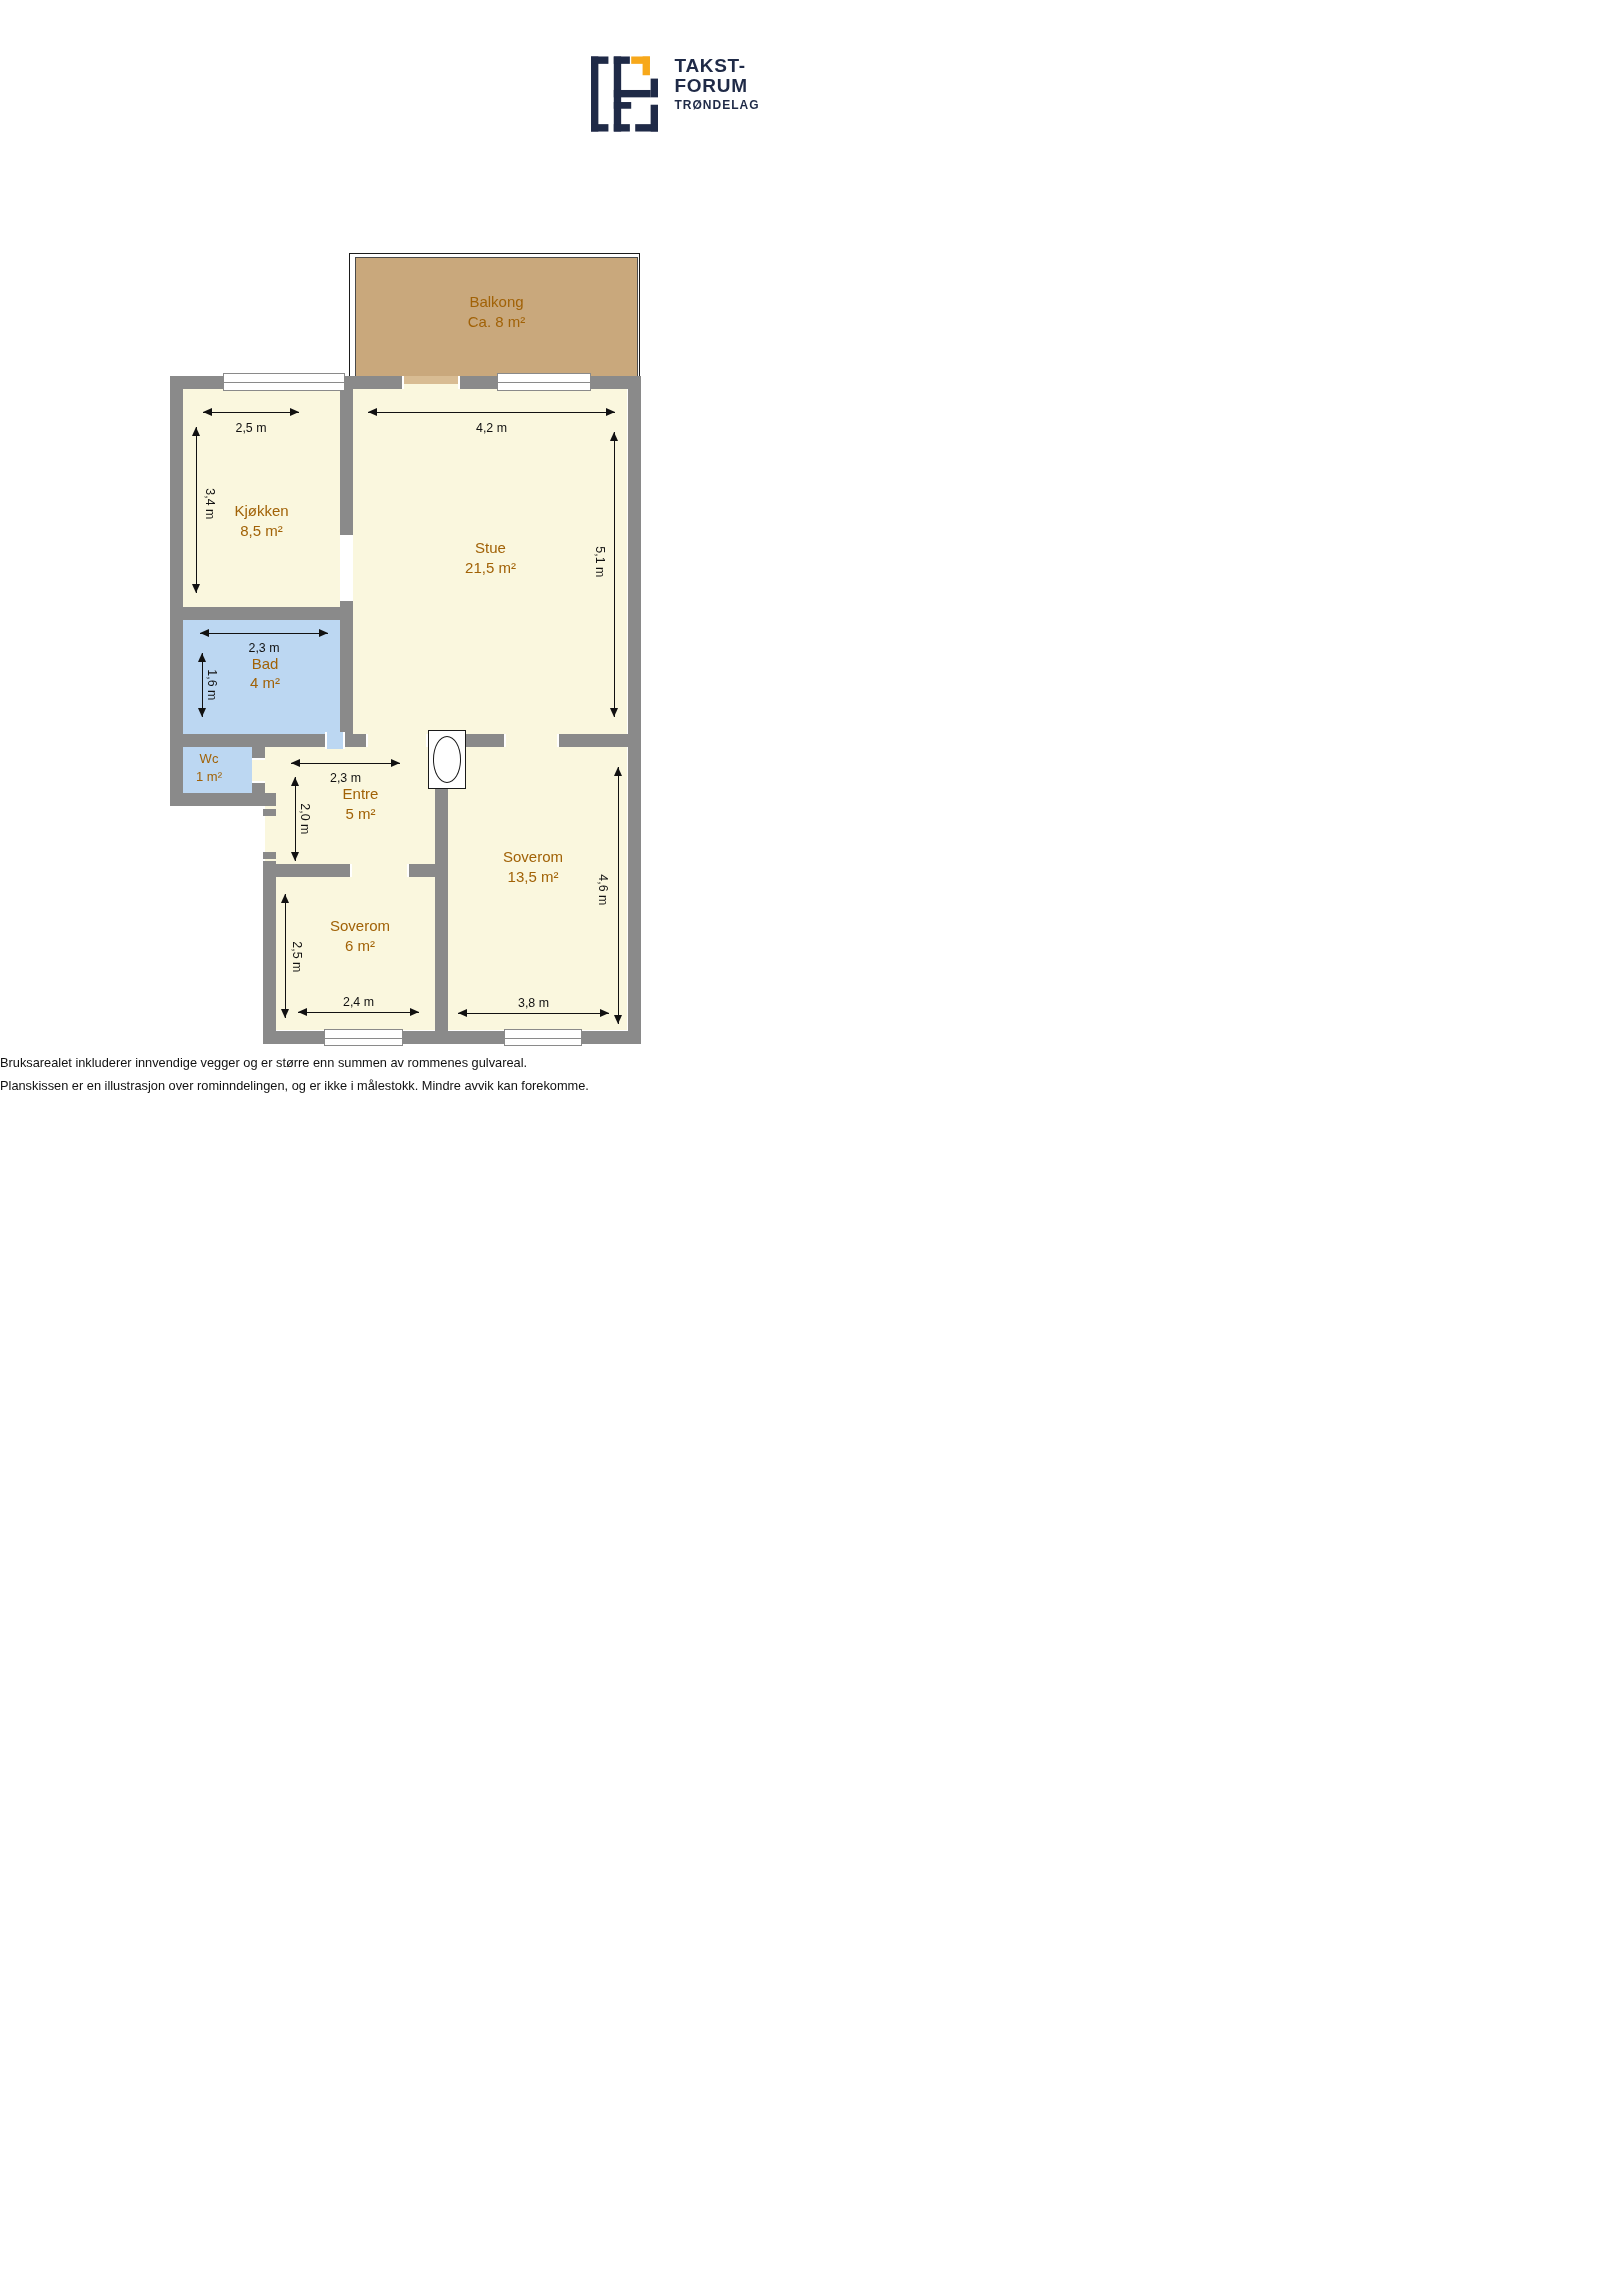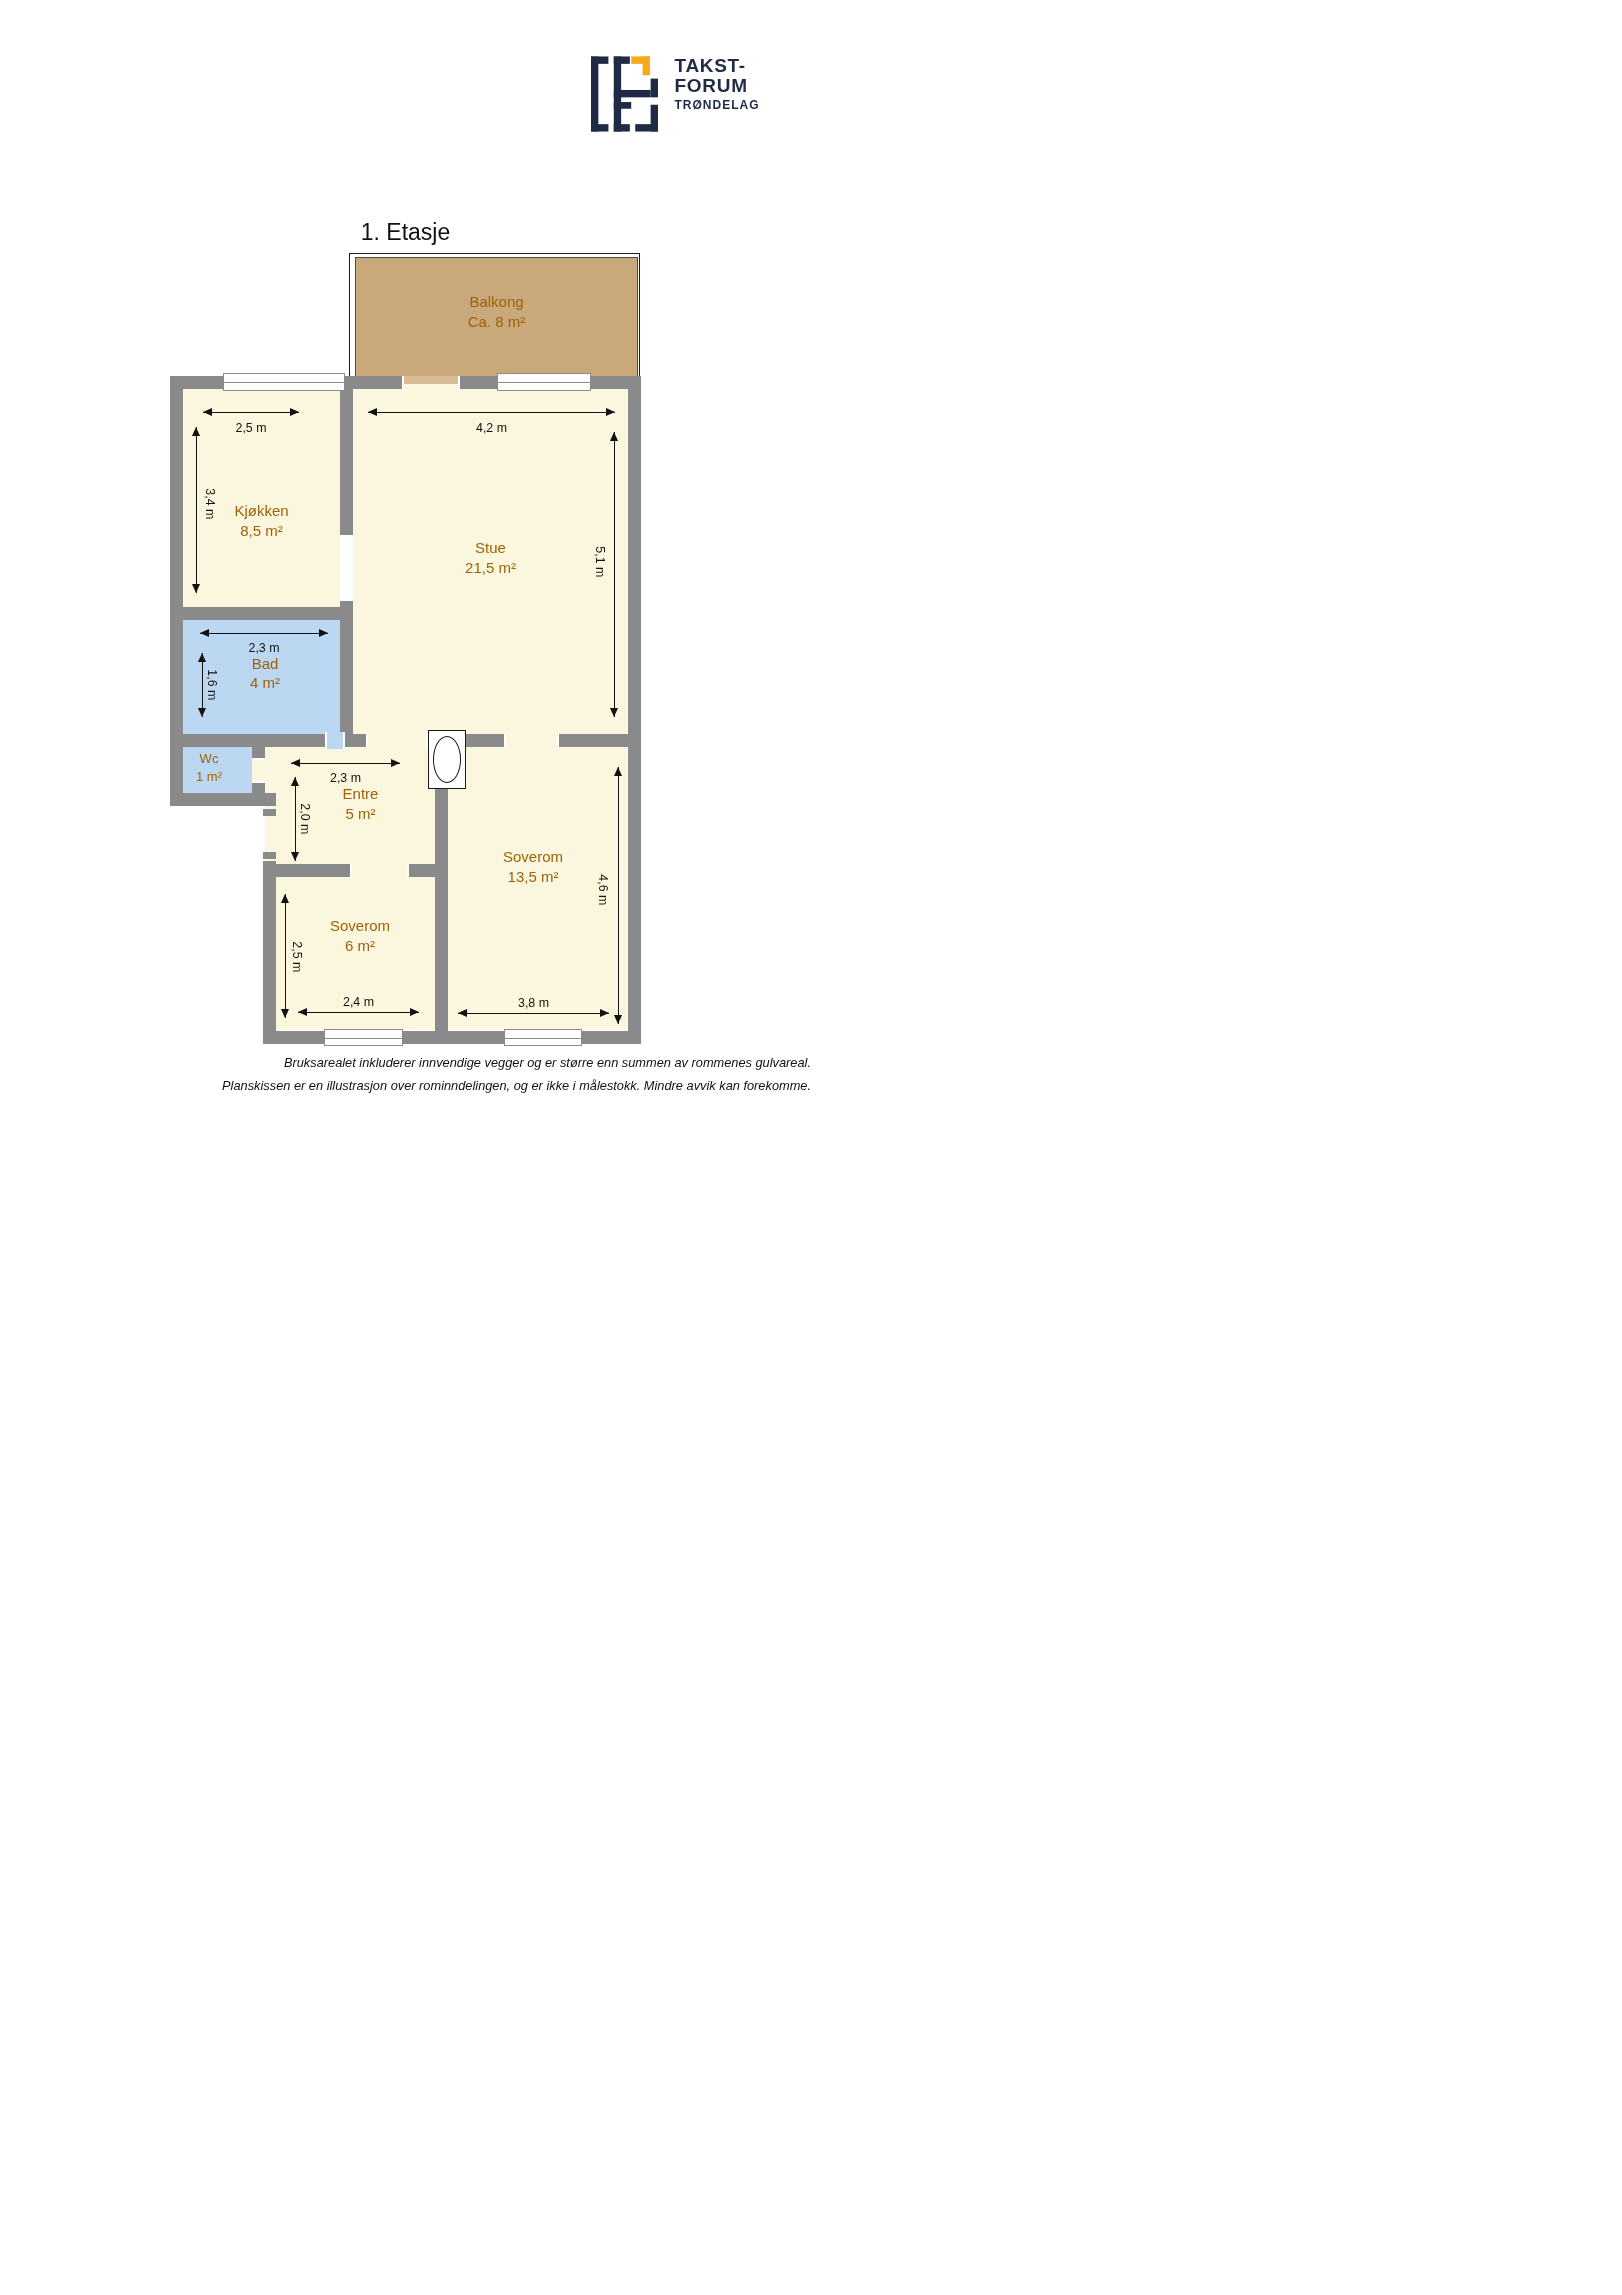--- a/index.html
+++ b/index.html
@@ -38,21 +38,21 @@
      border-top:9.8px solid #111;border-left:4.6px solid transparent;border-right:4.6px solid transparent;}
   .dlabel{position:absolute;text-align:center;font-size:12.4px;color:#111;}
   .vdim{position:absolute;width:42px;height:15.7px;line-height:15.7px;text-align:center;font-size:12.4px;
         transform:rotate(90deg);transform-origin:center;white-space:nowrap;}
   .rname{position:absolute;text-align:center;font-size:15px;line-height:20px;color:#a16207;}
   .balcony-frame{position:absolute;left:349px;top:253px;width:291px;height:124px;
         border:1.3px solid #1b1b1b;border-bottom:none;box-sizing:border-box;}
   .balcony-floor{position:absolute;left:355px;top:257px;width:283px;height:119px;
         background:#c9a87c;border:0.7px solid #4a4a4a;border-bottom:none;box-sizing:border-box;}
   
-  .footer-line{position:absolute;left:0;right:0;text-align:right;font-size:12.8px;color:#111;font-style:italic;}
+  .footer-line{position:absolute;left:0;right:0;text-align:left;font-size:12.8px;color:#111;}
 </style>
 </head>
 <body>
 
 <div class="page">
 
   <div class="logo">
     <svg class="logo-mark" viewBox="0 0 100 112">
       <g fill="#1f2a47">
         <rect x="0" y="0" width="11" height="112"></rect>
@@ -72,21 +72,20 @@
         <rect x="77" y="0" width="11" height="28"></rect>
       </g>
     </svg>
     <div class="logo-text">
       <div class="big">TAKST-</div>
       <div class="big">FORUM</div>
       <div class="small">TRØNDELAG</div>
     </div>
   </div>
 
-  <div class="subtitle">1. Etasje</div>
 
   <div class="balcony-frame"></div>
   <div class="balcony-floor"></div>
   <div class="rname" style="left:393px;top:292px;width:207px;">
     <div>Balkong</div>
     <div>Ca. 8 m²</div>
   </div>
 
   <div class="room floor" style="left:183px;top:389px;width:157px;height:218px;"></div>
   <div class="room floor" style="left:353px;top:389px;width:274px;height:345px;"></div>

